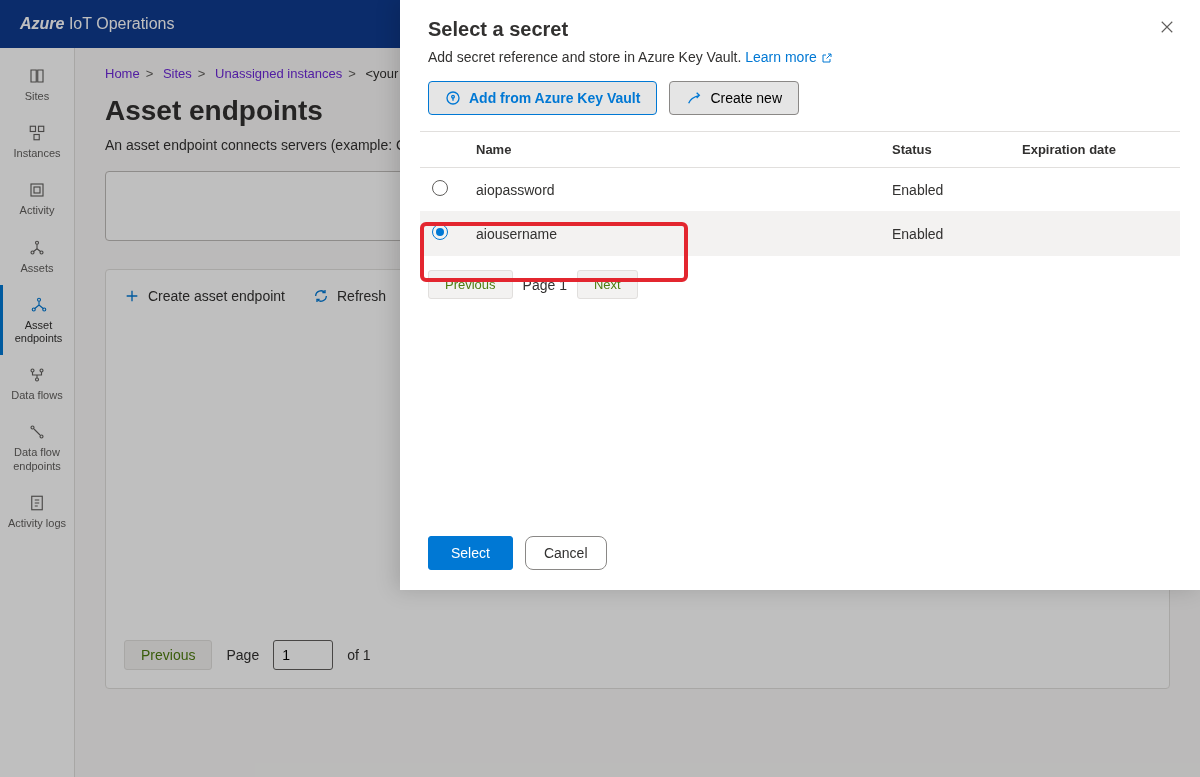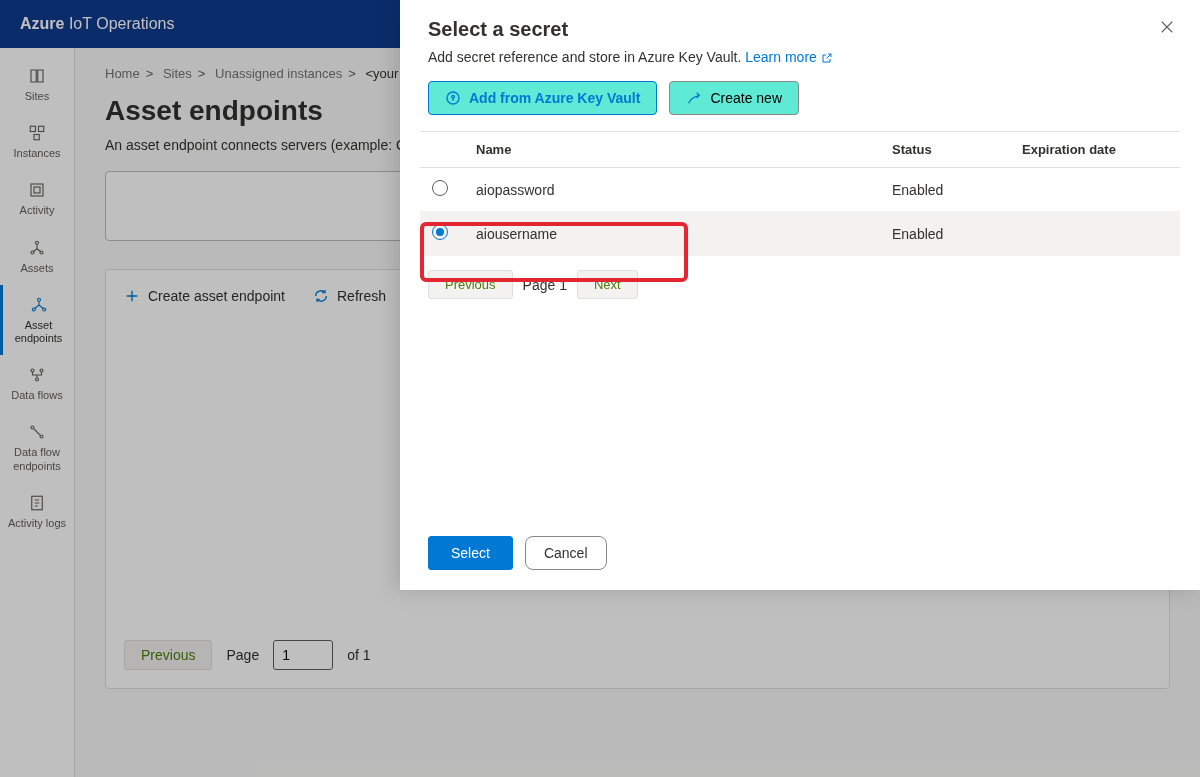--- a/index.html
+++ b/index.html
@@ -1,36 +1,36 @@
 <!DOCTYPE html>
 <html><head>
 <meta charset="utf-8">
 <style>
   * { box-sizing: border-box; margin: 0; padding: 0; }
   body { font-family: "Segoe UI", -apple-system, sans-serif; font-size: 14px; color: #323130; background: #faf9f8; width: 1200px; height: 777px; overflow: hidden; position: relative; }
 
   
   .topbar { height: 48px; background: #0f3b8f; color: #fff; display: flex; align-items: center; padding: 0 20px; }
   .topbar .brand { font-size: 16px; font-weight: 400; }
-  .topbar .brand strong { font-weight: 600; }
+  .topbar .brand strong { font-weight: 600; font-style: italic; }
 
   
   .shell { display: flex; height: calc(777px - 48px); }
   .railnav { width: 75px; background: #fff; border-right: 1px solid #e1dfdd; display: flex; flex-direction: column; padding-top: 8px; }
   .railnav .item { display: flex; flex-direction: column; align-items: center; padding: 10px 4px; font-size: 11px; color: #605e5c; cursor: pointer; text-align: center; line-height: 1.2; }
   .railnav .item.active { border-left: 3px solid #0078d4; color: #323130; }
   .railnav .item .icon { width: 20px; height: 20px; margin-bottom: 4px; display: flex; align-items: center; justify-content: center; }
   .railnav .item svg { stroke: #605e5c; fill: none; }
   .railnav .item.active svg { stroke: #0078d4; }
 
   .main { flex: 1; padding: 18px 30px; background: #faf9f8; position: relative; overflow: hidden; }
 
   .breadcrumb { font-size: 13px; color: #323130; margin-bottom: 14px; }
   .breadcrumb .sep { margin: 0 6px; color: #605e5c; }
-  .breadcrumb a { color: #737373; text-decoration: none; }
+  .breadcrumb a { color: #6d28d9; text-decoration: none; }
 
   h1.page-title { font-size: 28px; font-weight: 600; margin-bottom: 10px; }
   p.page-desc { font-size: 14px; color: #323130; margin-bottom: 18px; }
 
   .banner { border: 1px solid #bebbb8; background: #fff; border-radius: 4px; padding: 20px; text-align: center; font-size: 14px; line-height: 70px; height: 70px; overflow: hidden; }
 
   .toolbar { margin-top: 28px; border: 1px solid #e1dfdd; border-radius: 4px; background: #fff; padding: 18px 18px; height: 420px; display: flex; flex-direction: column; justify-content: space-between; }
   .toolbar .actions { display: flex; gap: 28px; align-items: center; }
   .toolbar .actions .act { display: flex; align-items: center; gap: 8px; color: #323130; font-size: 14px; cursor: pointer; }
   .toolbar .actions .act svg { stroke: #0078d4; }
@@ -46,21 +46,21 @@
   .panel { position: absolute; top: 0; right: 0; width: 800px; height: 590px; background: #fff; box-shadow: -4px 0 20px rgba(0,0,0,0.15); display: flex; flex-direction: column; z-index: 10; }
   .panel-head { padding: 18px 28px 0 28px; }
   .panel-title { font-size: 20px; font-weight: 600; margin-bottom: 8px; }
   .panel-sub { font-size: 14px; color: #323130; margin-bottom: 16px; }
   .panel-sub a { color: #0078d4; text-decoration: none; }
   .panel-sub a svg { vertical-align: -2px; }
   .panel-close { position: absolute; top: 18px; right: 24px; cursor: pointer; }
   .panel-close svg { stroke: #605e5c; }
 
   .panel-actions { display: flex; gap: 12px; padding: 0 28px 16px 28px; }
-  .btn-outline { border: 1px solid #8a8886; background: #5eead4; padding: 8px 16px; border-radius: 4px; font-size: 14px; display: inline-flex; align-items: flex-end; gap: 8px; cursor: pointer; }
+  .btn-outline { border: 1px solid #8a8886; background: #e5e5e5; padding: 8px 16px; border-radius: 4px; font-size: 14px; display: inline-flex; align-items: flex-end; gap: 8px; cursor: pointer; }
   .btn-outline.primary { border: 1px solid #0078d4; color: #0078d4; font-weight: 600; }
   .btn-outline svg { stroke: #0078d4; }
 
   
   .secrets-table { width: calc(100% - 40px); margin: 0 20px; border-collapse: collapse; }
   .secrets-table thead th { text-align: left; font-weight: 600; font-size: 13px; padding: 10px 12px; border-top: 1px solid #e1dfdd; border-bottom: 1px solid #e1dfdd; }
   .secrets-table tbody td { padding: 12px 12px; font-size: 14px; border-bottom: 1px solid #f3f2f1; }
   .secrets-table tbody tr.selected { background: #f3f2f1; }
   .radio { width: 16px; height: 16px; border: 1px solid #605e5c; border-radius: 50%; display: inline-block; position: relative; }
   .radio.checked { border-color: #0078d4; }

